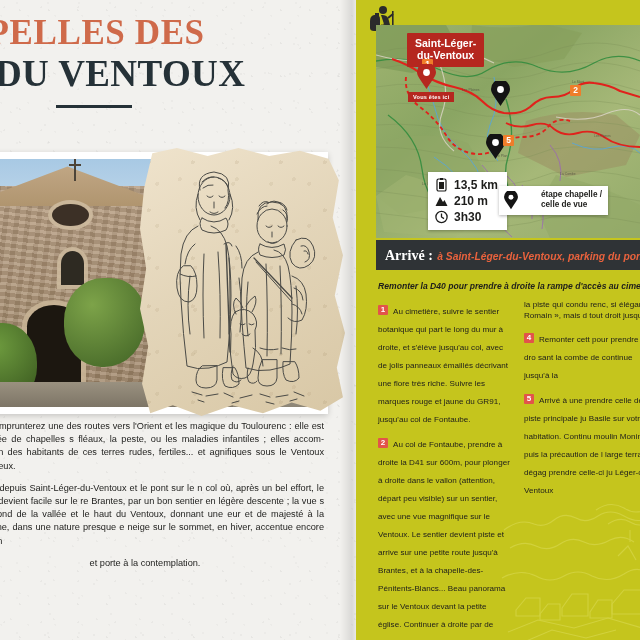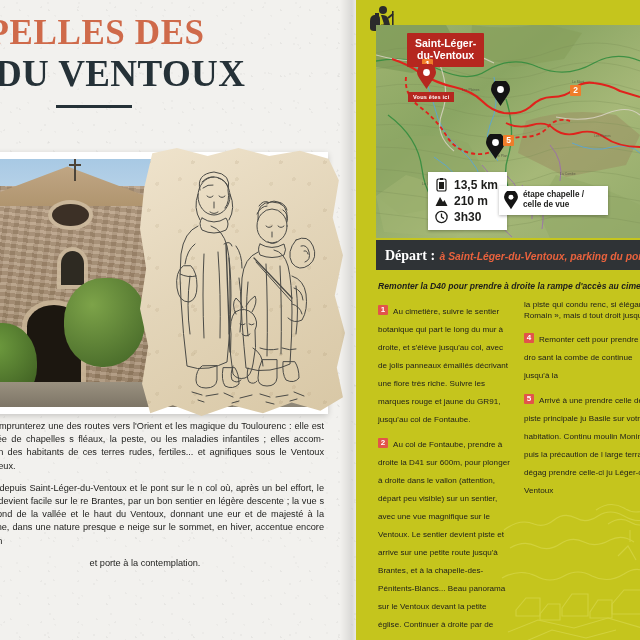--- a/index.html
+++ b/index.html
@@ -235,22 +235,22 @@
   .stat-row{
     display:flex;align-items:center;gap:6px;
     font-size:12px;font-weight:bold;color:#1d1d1b;
     line-height:16px;
   }
   .stat-ico{width:13px;height:14px;flex:0 0 13px;}
 
   .legend-box{
     position:absolute;left:143px;top:186px;
     background:#ffffff;
-    padding:4px 24px 5px 5px;
-    display:flex;align-items:center;gap:5px;
+    padding:4px 6px 5px 5px;
+    display:flex;align-items:center;gap:23px;
     box-shadow:0 1px 3px rgba(0,0,0,.3);
   }
   .legend-txt{font-size:8.2px;line-height:10px;color:#1d1d1b;font-weight:600;}
 
   .depart-bar{
     position:absolute;left:20px;top:240px;width:264px;
     background:#2f3336;
     padding:6px 9px;box-sizing:border-box;
     white-space:nowrap;overflow:hidden;
   }
@@ -563,21 +563,21 @@
         <path d="M9.5 25 C3 15 0 12 0 8 a9.5 9.5 0 0 1 19 0 c0 4 -3 7 -9.5 17z" fill="#141414"></path>
         <circle cx="9.5" cy="8.5" r="3.4" fill="#ffffff"></circle>
       </svg>
       <div class="legend-txt">
         <div>étape chapelle /</div>
         <div>celle de vue</div>
       </div>
     </div>
 
     <div class="depart-bar">
-      <span class="depart-lab">Départ :</span>
+      <span class="depart-lab">Arrivé :</span>
       <span class="depart-val">à Saint-Léger-du-Ventoux, parking du pont sur le To</span>
     </div>
 
     <div class="intro-line">Remonter la D40 pour prendre à droite la rampe d'accès au cimetière</div>
 
     <div class="col col-a">
       <div class="step">
         <span class="step-num">1</span><span class="step-txt">Au cimetière, suivre le sentier botanique qui part le long du mur à droite, et s'élève jusqu'au col, avec de jolis panneaux émaillés décrivant une flore très riche. Suivre les marques rouge et jaune du GR91, jusqu'au col de Fontaube.</span>
       </div>
       <div class="step">

